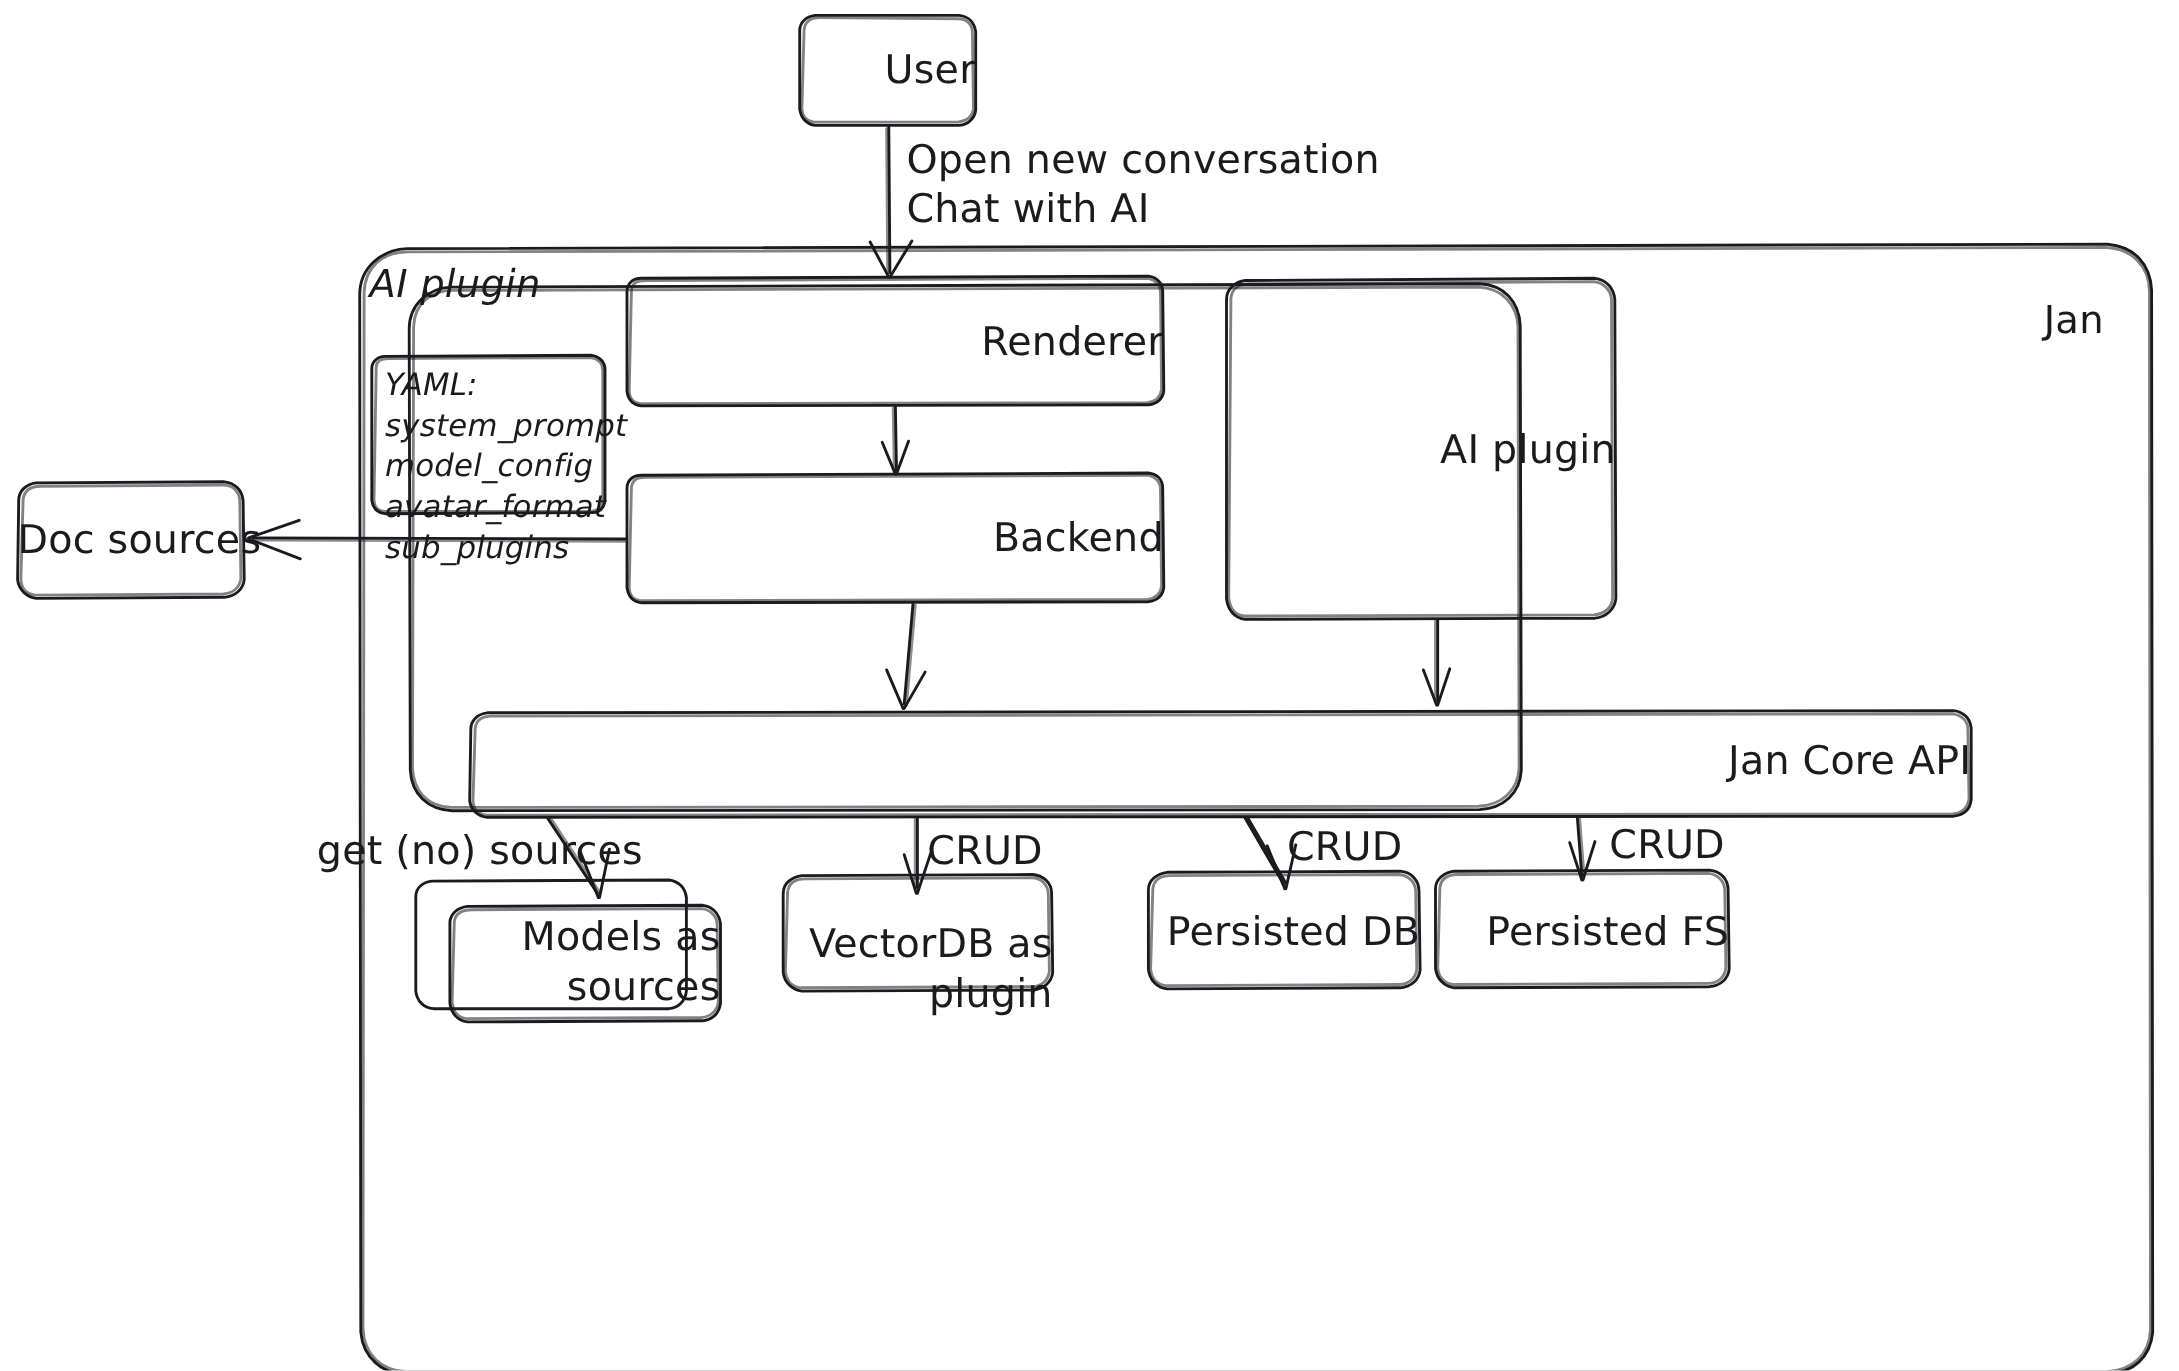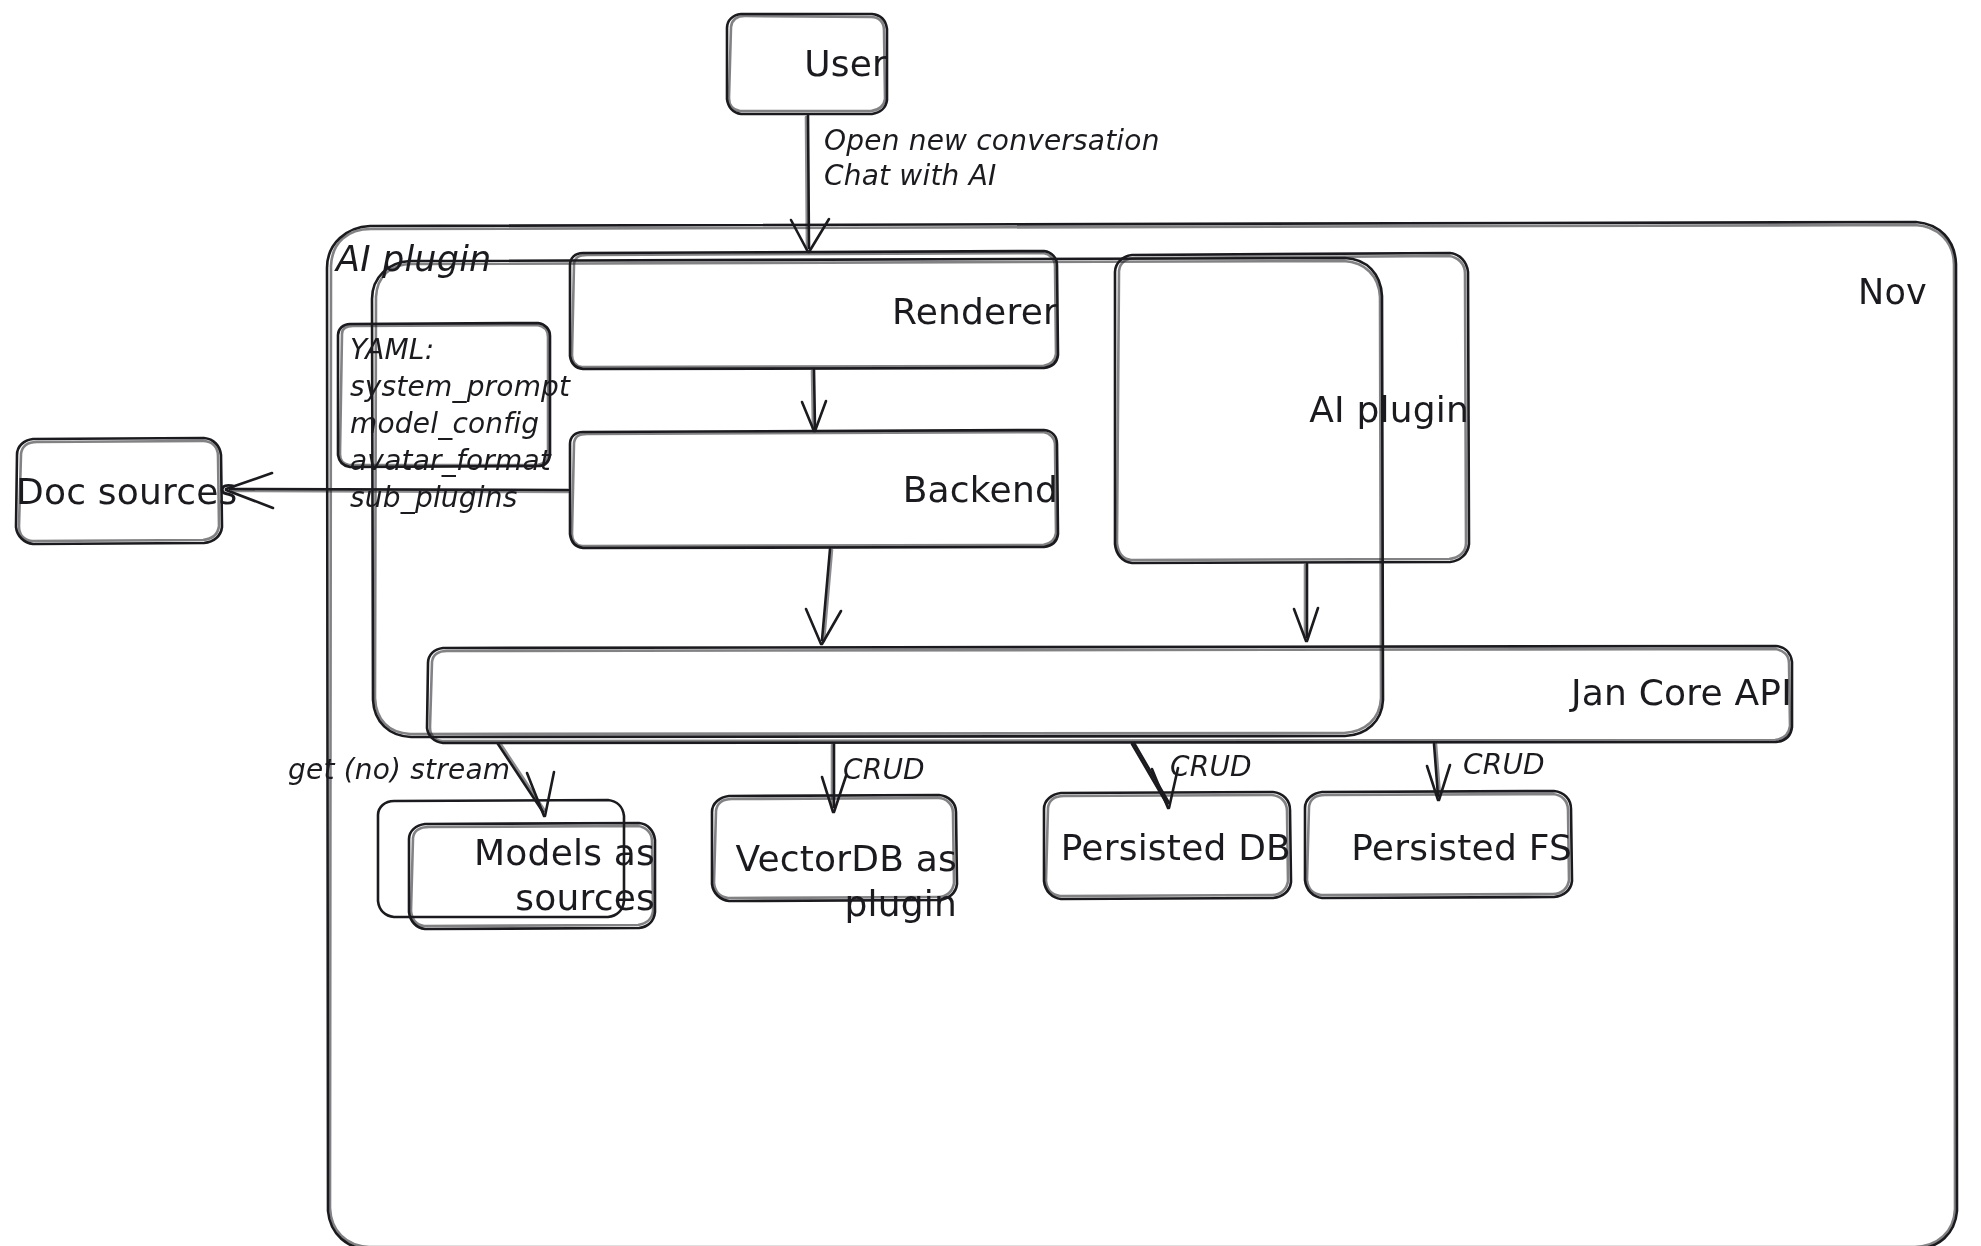--- a/index.html
+++ b/index.html
@@ -35,22 +35,21 @@
     white-space: pre;
     line-height: 1.18;
     letter-spacing: 0.2px;
     -webkit-font-smoothing: antialiased;
   }
   .node-label {
     text-align: right;
     font-size: 36px;
   }
   .edge-label {
-    font-size: 28px;
-    font-style: italic;
+    font-size: 36px;
   }
   .group-label {
     font-size: 35px;
     font-style: italic;
   }
   .yaml-text {
     font-size: 28px;
     font-style: italic;
     line-height: 1.32;
   }
@@ -191,21 +190,21 @@
       </g>
 
       <g>
         <path d="M 1305 808 C 1305 799 1313 793 1322 792 L 1554 791 C 1564 792 1571 799 1571 809 L 1572 881 C 1571 890 1564 896 1554 897 L 1322 898 C 1313 897 1306 890 1305 880 Z"></path>
         <path d="M 1309 807 C 1310 799 1316 795 1325 795 L 1553 794 C 1562 795 1568 801 1568 810 L 1569 880 C 1568 888 1562 894 1553 894 L 1321 895 C 1313 894 1308 889 1307 880 Z" opacity="0.55"></path>
       </g>
 
     </g>
   </svg>
 
-  <div class="group-label" style="left:1858px; top:272px; font-style:normal;">Nov</div>
+  <div class="group-label" style="left:1858px; top:272px; font-style:normal;">Jan</div>
 
   <div class="group-label" style="left:336px; top:239px;">AI plugin</div>
 
   <div class="node-label" style="left:727px; top:43px; width:160px;">User</div>
 
   <div class="node-label" style="left:570px; top:291px; width:488px;">Renderer</div>
 
   <div class="node-label" style="left:570px; top:469px; width:488px;">Backend</div>
 
   <div class="node-label" style="left:1115px; top:389px; width:354px;">AI plugin</div>
@@ -226,21 +225,21 @@
 
   <div class="yaml-text" style="left:350px; top:332px; width:196px;">YAML:
 system_prompt
 model_config
 avatar_format
 sub_plugins</div>
 
   <div class="edge-label multiline" style="left:824px; top:123px;">Open new conversation
 Chat with AI</div>
 
-  <div class="edge-label" style="left:288px; top:753px;">get (no) stream</div>
+  <div class="edge-label" style="left:288px; top:753px;">get (no) sources</div>
 
   <div class="edge-label" style="left:843px; top:753px;">CRUD</div>
 
   <div class="edge-label" style="left:1170px; top:750px;">CRUD</div>
 
   <div class="edge-label" style="left:1463px; top:748px;">CRUD</div>
 
 </div>
 
 </body></html>

